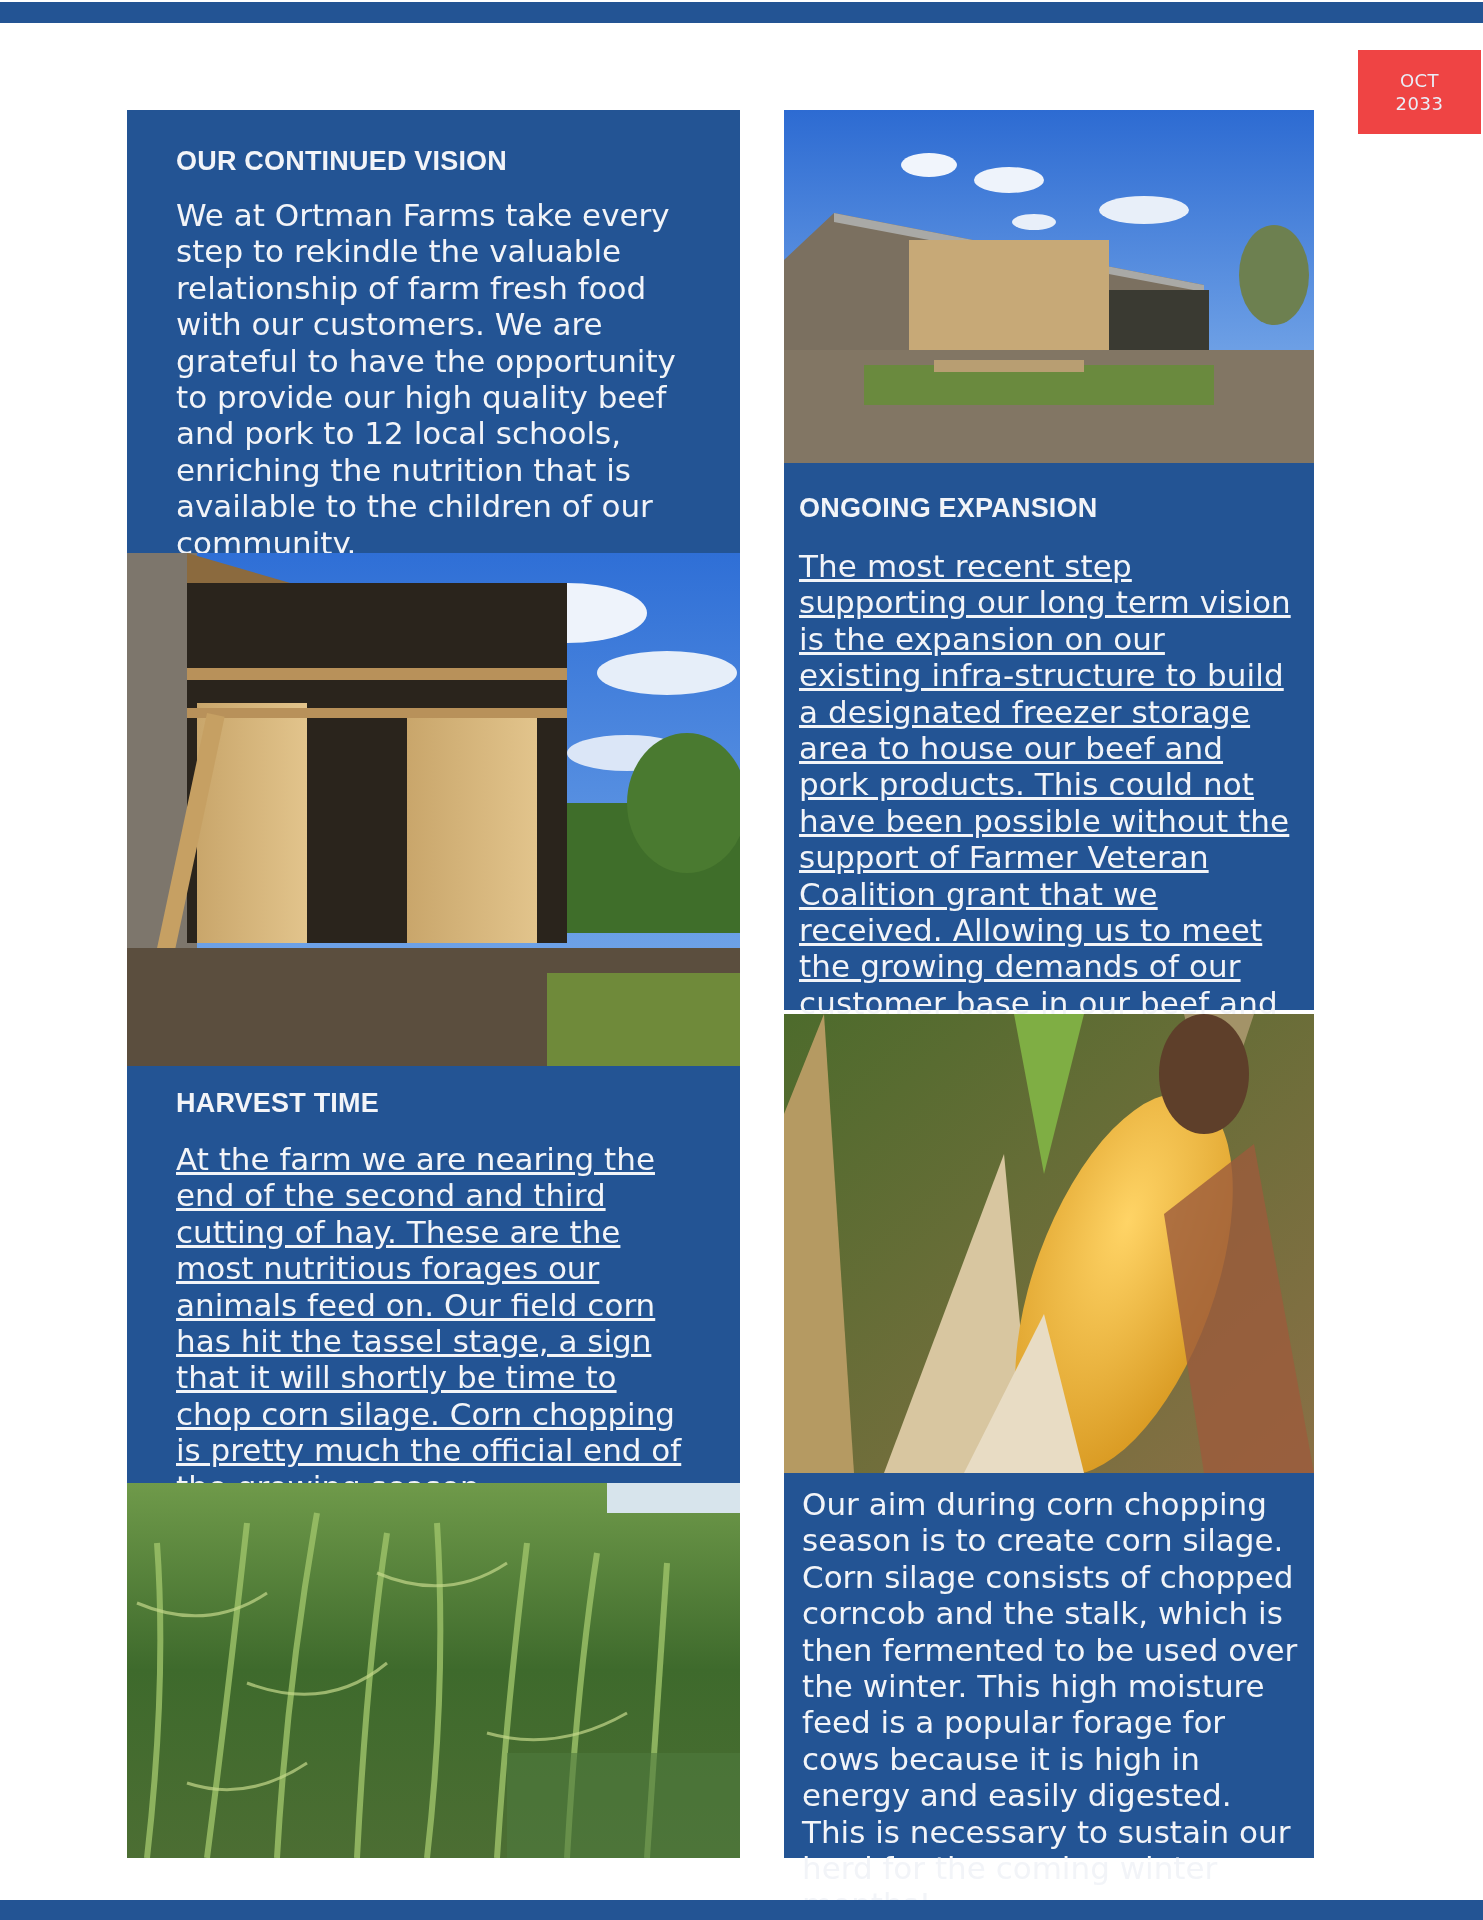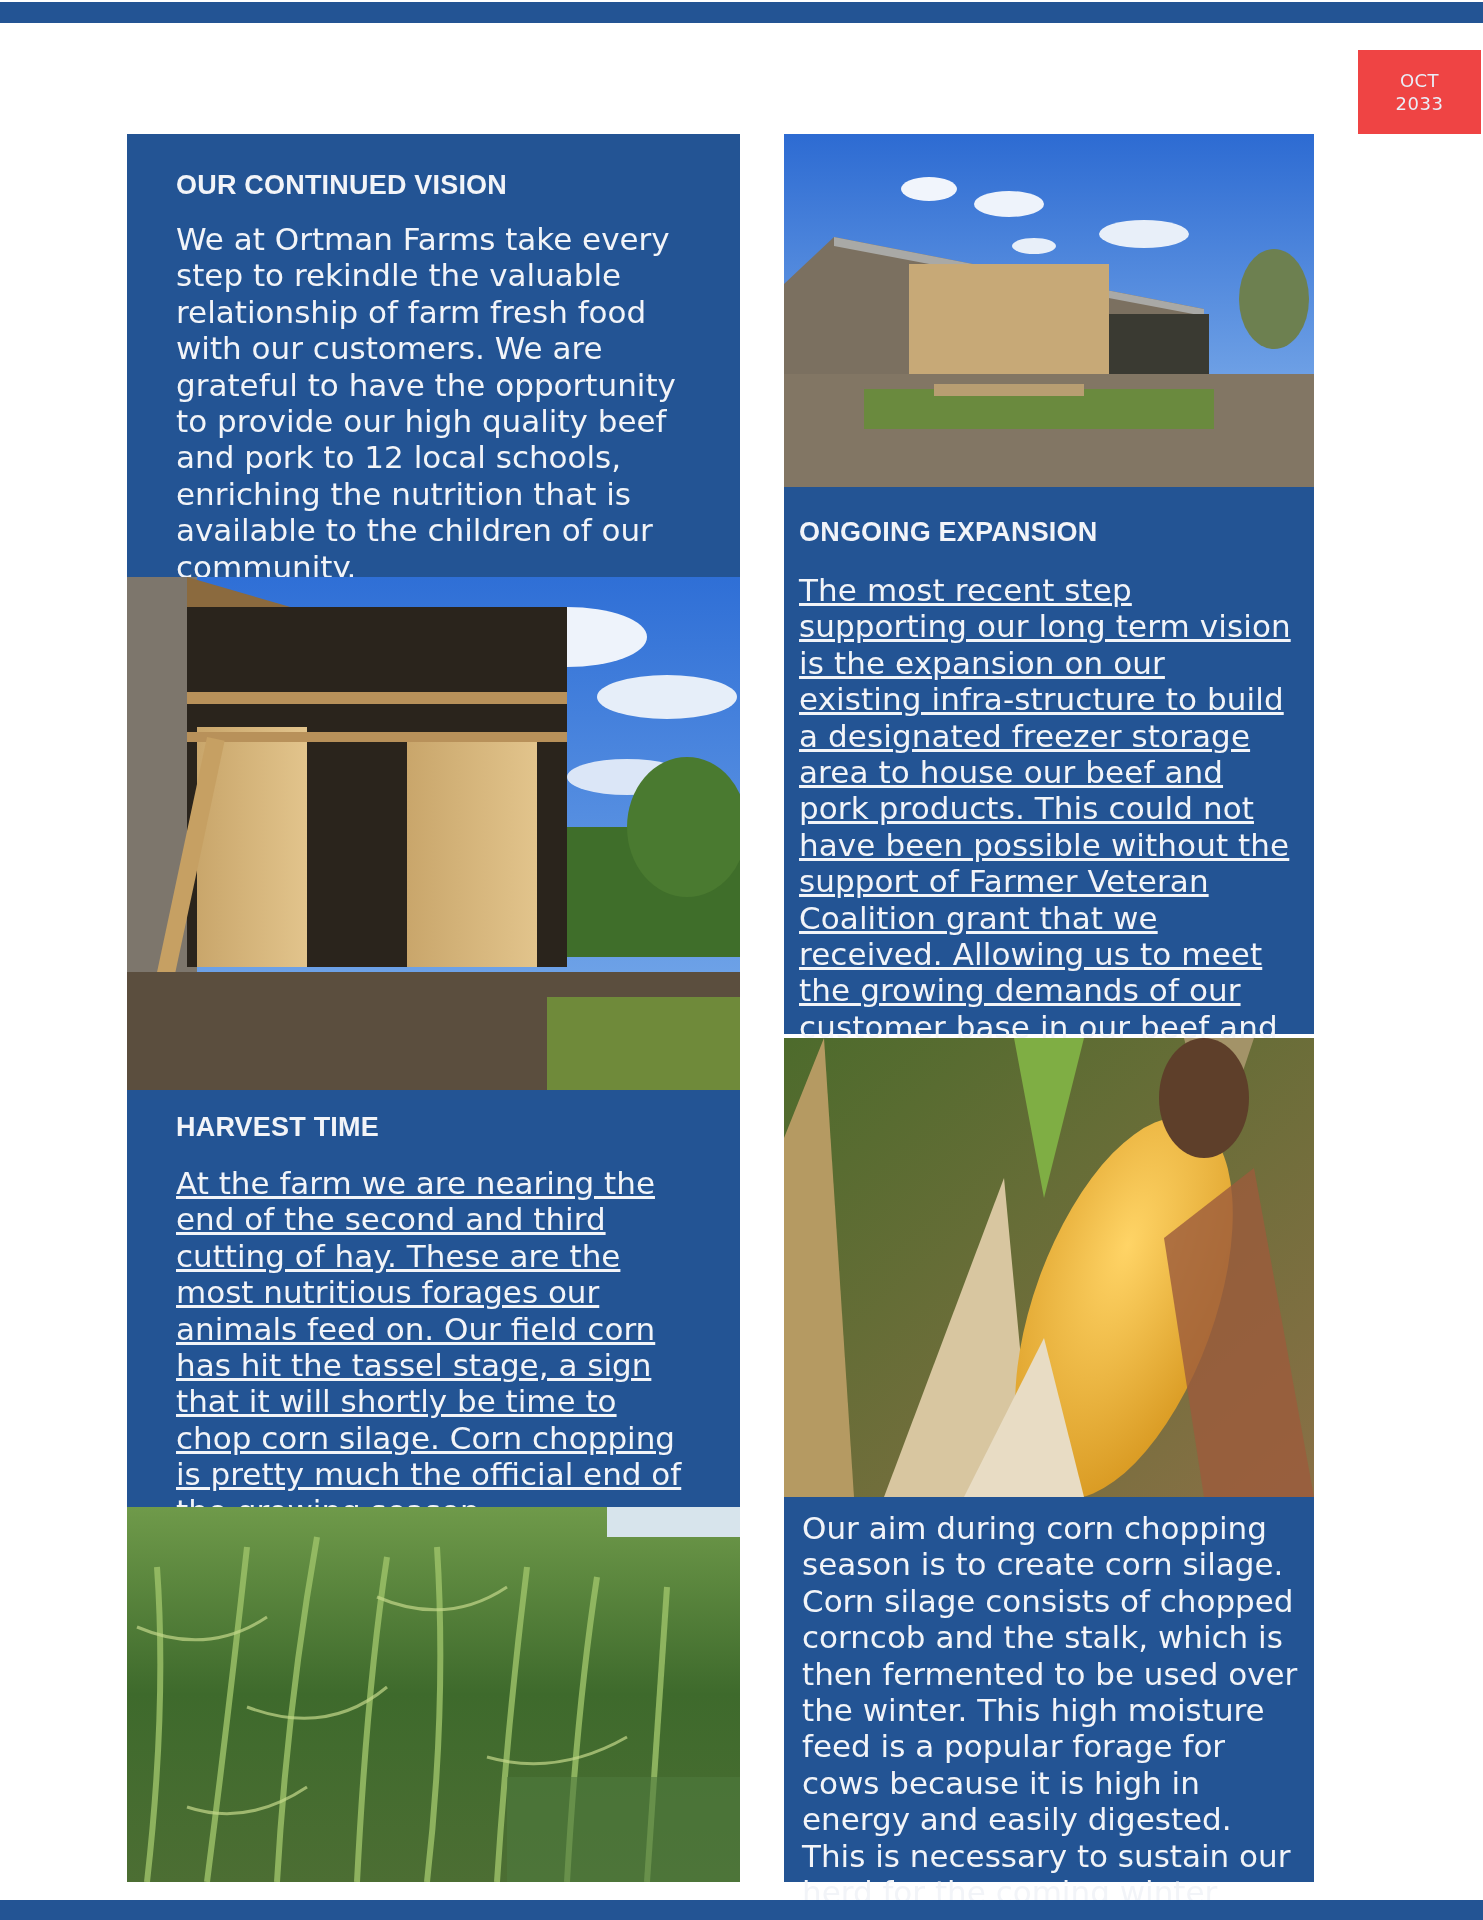--- a/index.html
+++ b/index.html
@@ -12,21 +12,21 @@
   .top-bar { top: 2px; height: 21px; }
   .bottom-bar { top: 1900px; height: 20px; }
 
   .date-box {
     position: absolute; left: 1358px; top: 50px; width: 123px; height: 84px;
     background: #ef4444; color: #e9eef7;
     display: flex; flex-direction: column; align-items: center; justify-content: center;
     font-size: 18px; line-height: 23px; letter-spacing: 0.5px;
   }
 
-  .blk { position: absolute; box-sizing: border-box; margin-top: 24px; }
+  .blk { position: absolute; box-sizing: border-box; }
   .blue { background: #235494; color: #f2f4f8; }
   .photo { overflow: hidden; }
   .photo svg { width: 100%; height: 100%; display: block; }
 
   .heading {
     font-family: "Liberation Sans", "DejaVu Sans", sans-serif;
     font-weight: bold; font-size: 27px; letter-spacing: 0.2px; margin: 0;
   }
   .body-text {
     font-family: "DejaVu Sans", sans-serif;

